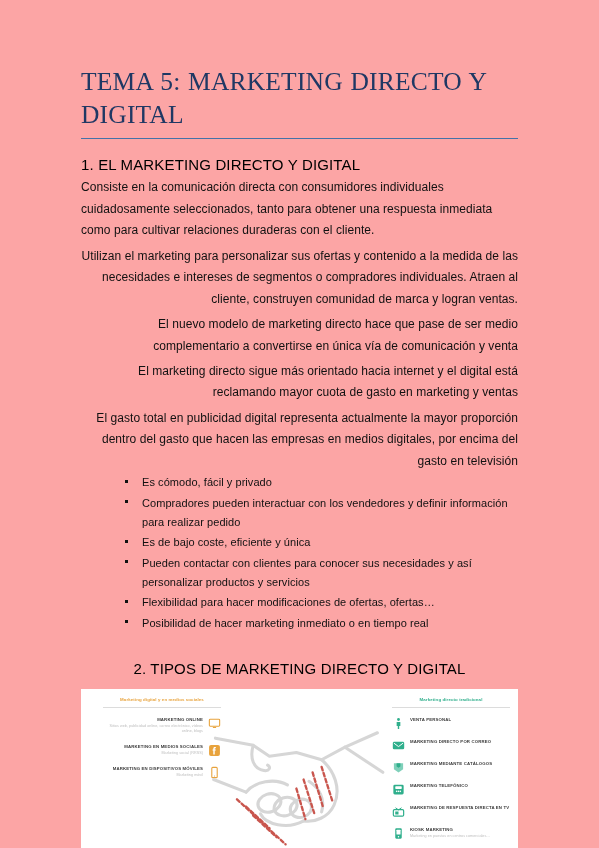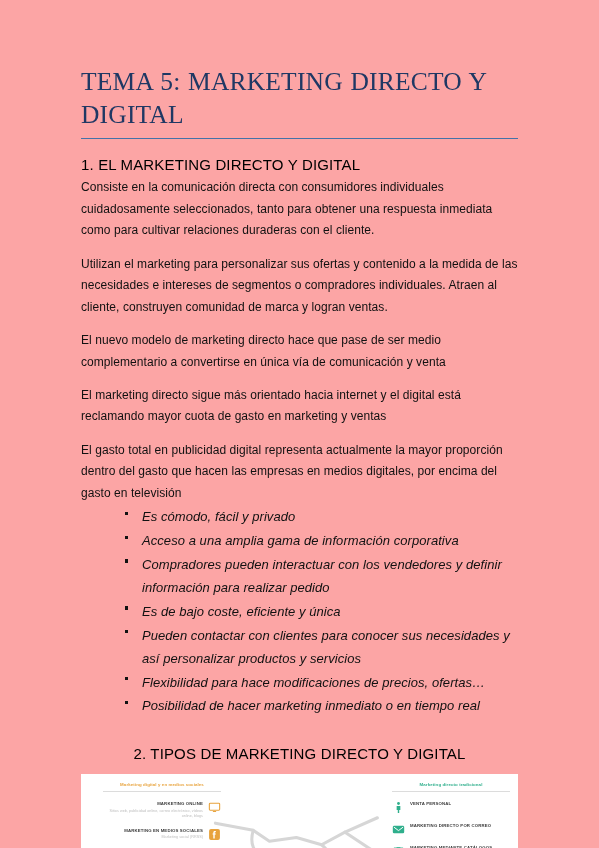--- a/index.html
+++ b/index.html
@@ -56,37 +56,36 @@
     text-align: center;
   }
   p.para {
     margin: 0;
     font-size: 12px;
     line-height: 1.79;
     color: #111;
     text-align: left;
     letter-spacing: 0.06px;
   }
-  p.para + p.para { margin-top: 12px; }
+  p.para + p.para { margin-top: 4px; text-align: right; }
 
   
   ul.bullets {
     margin: 1px 0 0 0;
     padding-left: 44px;
     list-style: none;
   }
   ul.bullets li {
     position: relative;
-    font-size: 13px;
+    font-size: 11px;
     line-height: 1.79;
     color: #111;
     margin: 0 0 0.5px 0;
     padding-left: 17px;
     letter-spacing: 0.06px;
-    font-style: italic;
   }
   ul.bullets li::before {
     content: "";
     position: absolute;
     left: 0;
     top: 6.5px;
     width: 3.2px;
     height: 3.2px;
     background: #111;
     border-radius: 0;
@@ -183,25 +182,24 @@
 
   <p class="para">Consiste en la comunicación directa con consumidores individuales cuidadosamente seleccionados, tanto para obtener una respuesta inmediata como para cultivar relaciones duraderas con el cliente.</p>
   <p class="para">Utilizan el marketing para personalizar sus ofertas y contenido a la medida de las necesidades e intereses de segmentos o compradores individuales. Atraen al cliente, construyen comunidad de marca y logran ventas.</p>
   <p class="para">El nuevo modelo de marketing directo hace que pase de ser medio complementario a convertirse en única vía de comunicación y venta</p>
   <p class="para">El marketing directo sigue más orientado hacia internet y el digital está reclamando mayor cuota de gasto en marketing y ventas</p>
   <p class="para">El gasto total en publicidad digital representa actualmente la mayor proporción dentro del gasto que hacen las empresas en medios digitales, por encima del gasto en televisión</p>
 
 
   <ul class="bullets">
     <li>Es cómodo, fácil y privado</li>
-    <li>Acceso a una amplia gama de información corporativa</li>
     <li>Compradores pueden interactuar con los vendedores y definir información para realizar pedido</li>
     <li>Es de bajo coste, eficiente y única</li>
     <li>Pueden contactar con clientes para conocer sus necesidades y así personalizar productos y servicios</li>
-    <li>Flexibilidad para hace modificaciones de precios, ofertas…</li>
+    <li>Flexibilidad para hacer modificaciones de ofertas, ofertas…</li>
     <li>Posibilidad de hacer marketing inmediato o en tiempo real</li>
   </ul>
 
   <div class="section-heading second">2. TIPOS DE MARKETING DIRECTO Y DIGITAL</div>
 
   <div class="infographic">
     <div class="ig-inner">
 
       <div class="ig-col left">
         <div class="ig-col-title">Marketing digital y en medios sociales</div>

